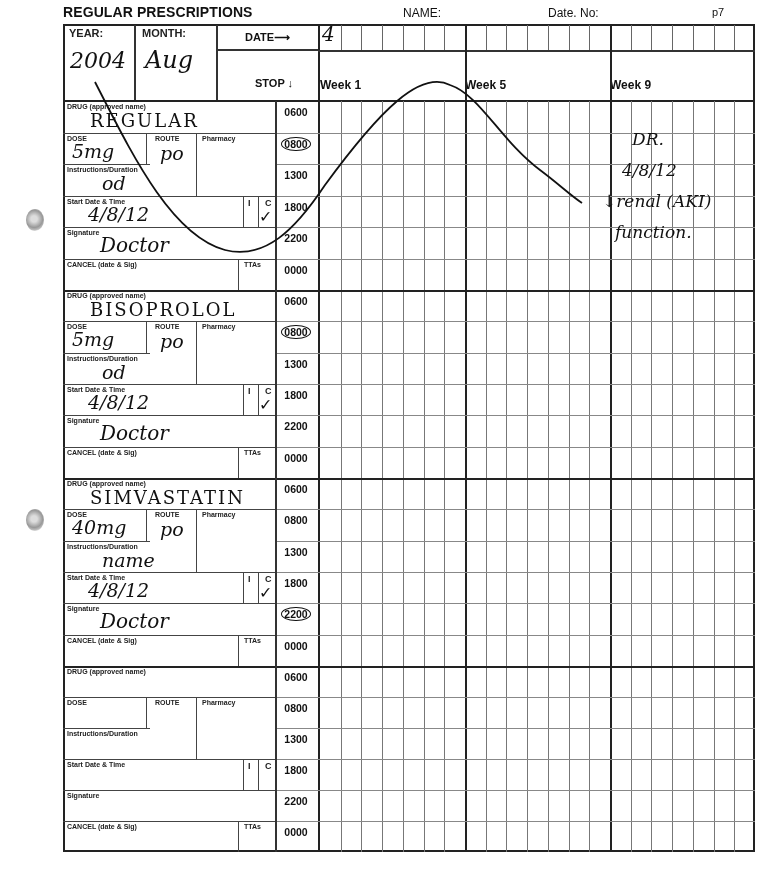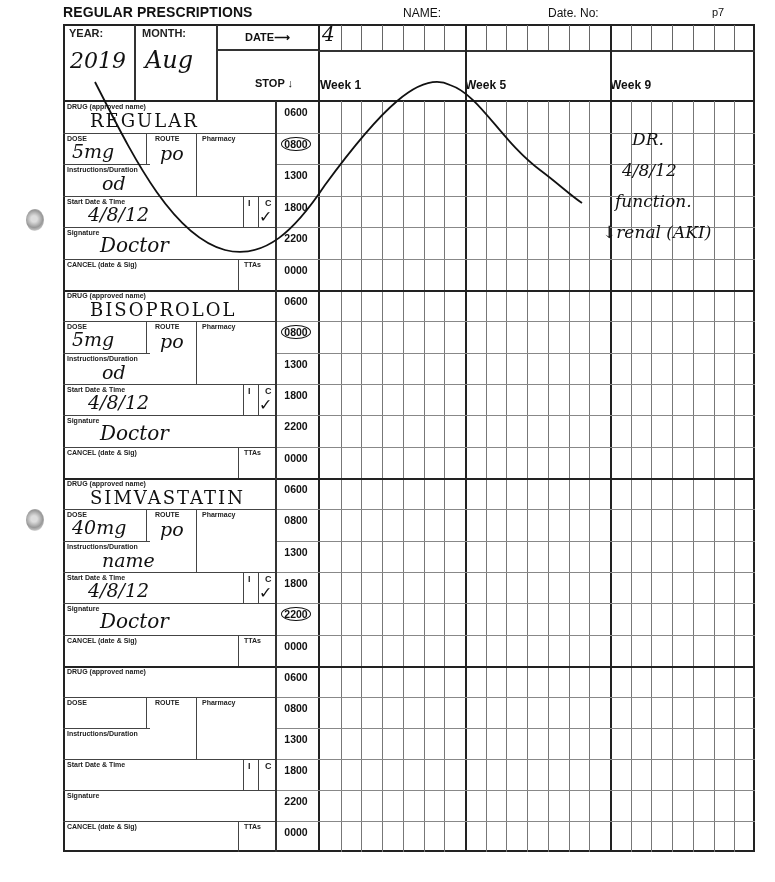--- a/index.html
+++ b/index.html
@@ -31,21 +31,21 @@
 
 <div id="head">
   <div class="line" style="left:134px;top:25px;width:2px;height:76px;"></div>
   <div class="line" style="left:216px;top:25px;width:2px;height:76px;"></div>
   <div class="line" style="left:216px;top:49px;width:102px;height:1.5px;"></div>
   <div class="line" style="left:318px;top:25px;width:2px;height:827px;background:#222;"></div>
   <div class="line" style="left:318px;top:50px;width:437px;height:1.5px;"></div>
   <div class="line" style="left:63px;top:100px;width:692px;height:2px;background:#222;"></div>
   <div class="abs small" style="left:69px;top:27px;font-size:11px;">YEAR:</div>
   <div class="abs small" style="left:142px;top:27px;font-size:11px;">MONTH:</div>
-  <div class="abs hand" style="left:70px;top:48px;font-size:22px;">2019</div>
+  <div class="abs hand" style="left:70px;top:48px;font-size:22px;">2004</div>
   <div class="abs hand" style="left:145px;top:46px;font-size:24px;">Aug</div>
   <div class="abs" style="left:245px;top:31px;font-size:11px;font-weight:bold;">DATE⟶</div>
   <div class="abs" style="left:255px;top:77px;font-size:11px;font-weight:bold;">STOP ↓</div>
   <div class="abs hand" style="left:322px;top:22px;font-size:20px;">4</div>
   <div class="abs wk" style="left:320px;top:78px;width:145px;">Week 1</div>
   <div class="abs wk" style="left:465px;top:78px;width:145px;">Week 5</div>
   <div class="abs wk" style="left:610px;top:78px;width:145px;">Week 9</div>
 </div>
 
 <div id="grid">
@@ -317,15 +317,15 @@
     </div>
   </div>
 
 <svg class="abs" style="left:0;top:0;" width="775" height="882">
   <path d="M95,82 C130,150 170,235 225,250 C265,260 295,230 325,185 C380,110 420,70 450,85 C480,95 500,140 540,170 C560,185 570,195 582,203" fill="none" stroke="#111" stroke-width="1.8"></path>
 </svg>
 
 <div class="abs hand" style="left:612px;top:124px;font-size:17px;line-height:31px;">
   <div style="margin-left:20px;">DR.</div>
   <div style="margin-left:10px;">4/8/12</div>
+  <div style="margin-left:-10px;">↓renal (AKI)</div>
   <div style="margin-left:3px;">function.</div>
-  <div style="margin-left:-10px;">↓renal (AKI)</div>
 </div>
 
 </body></html>

